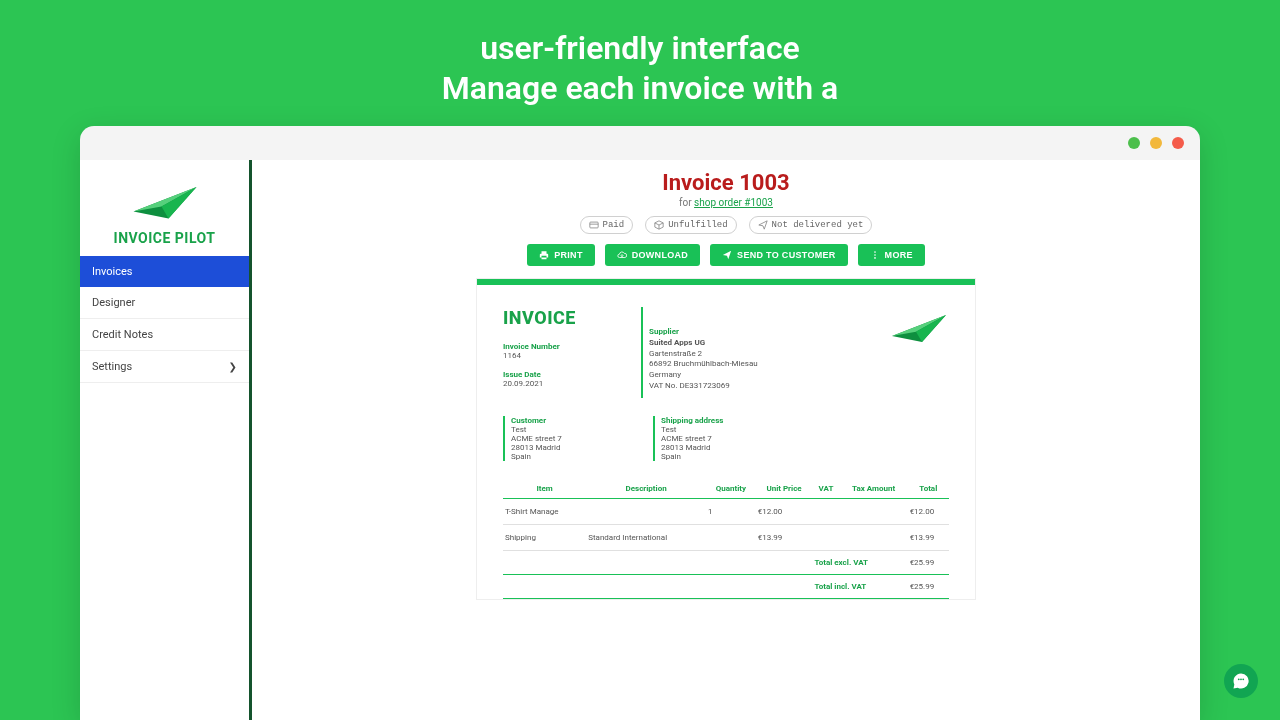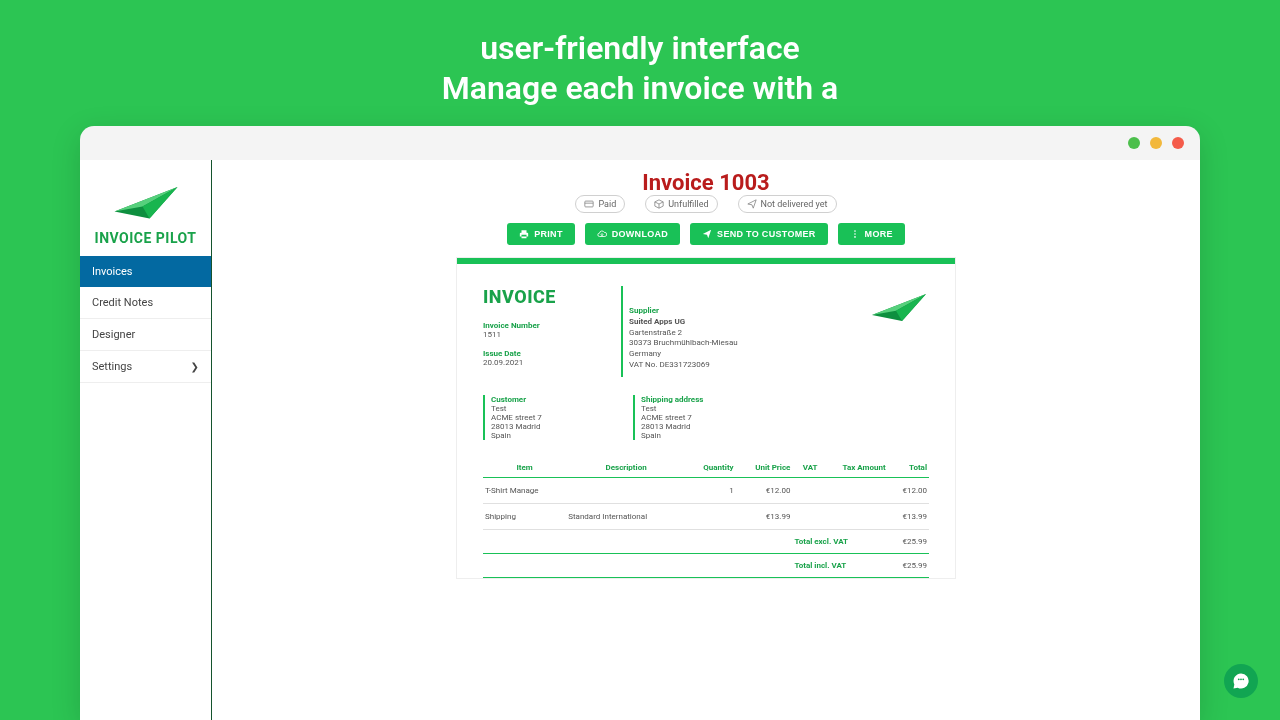--- a/index.html
+++ b/index.html
@@ -41,22 +41,22 @@
 .dot-green { background: #4cbf4c; }
 .dot-yellow { background: #f2b83c; }
 .dot-red { background: #f45b4a; }
 
 .app {
   display: flex;
   background: #fff;
   height: 560px;
 }
 .sidebar {
-  width: 132px;
-  border-right: 1px solid #14532d;
+  width: 172px;
+  border-right: 3px solid #14532d;
   padding-top: 10px;
 }
 .logo {
   text-align: center;
   padding: 8px 6px 10px;
 }
 .logo svg { display: block; margin: 0 auto; }
 .logo-text {
   color: #19a24a;
   font-size: 14px;
@@ -68,21 +68,21 @@
   font-size: 11px;
   padding: 9px 12px;
   border-bottom: 1px solid #eee;
   color: #444;
   display: flex;
   justify-content: space-between;
   align-items: center;
   cursor: pointer;
 }
 .nav-item.active {
-  background: #0369a1;
+  background: #1d4ed8;
   color: #fff;
   border-bottom: none;
 }
 .chev { font-size: 10px; }
 
 .main {
   flex: 1;
   padding: 4px 20px 10px;
   overflow: hidden;
 }
@@ -95,22 +95,23 @@
 .page-sub {
   text-align: center;
   font-size: 10px;
   color: #777;
   margin: 2px 0 8px;
 }
 .page-sub a { color: #19a24a; }
 .badges {
   display: flex;
   justify-content: center;
-  gap: 20px;
+  gap: 12px;
   margin-bottom: 10px;
+  font-family: Liberation Mono, monospace;
 }
 .badge {
   border: 1px solid #d0d0d0;
   border-radius: 11px;
   font-size: 9px;
   color: #666;
   padding: 3px 8px;
   display: inline-flex;
   align-items: center;
   gap: 4px;
@@ -154,21 +155,21 @@
 .sup-col { border-left: 2px solid #19c157; padding-left: 6px; flex: 0 0 130px; }
 .sup-col .sl { color: #19a24a; font-weight: 700; margin-top: 20px; }
 .sup-col div { line-height: 1.35; }
 .doc-logo { flex: 1; display: flex; justify-content: flex-end; align-items: flex-start; }
 .parties { display: flex; gap: 20px; margin-bottom: 18px; }
 .party { border-left: 2px solid #19c157; padding-left: 6px; flex: 0 0 130px; }
 .party .pl { color: #19a24a; font-weight: 700; }
 
 .tbl { width: 100%; border-collapse: collapse; font-size: 8px; }
 .tbl th { color: #19a24a; font-weight: 700; text-align: center; border-bottom: 1px solid #19c157; padding: 5px 2px; }
-.tbl th.r, .tbl td.r { text-align: right; }
+.tbl th.r, .tbl td.r { }
 .tbl td { border-bottom: 1px solid #e0e0e0; padding: 8px 2px; color: #555; }
 .totals td { border-top: 1px solid #19c157; border-bottom: 1px solid #19c157; padding: 7px 2px; }
 .totals .lbl { color: #19a24a; font-weight: 700; }
 
 .chat-fab {
   position: absolute;
   right: 22px;
   bottom: 22px;
   width: 34px; height: 34px;
   background: #11a552;
@@ -200,33 +201,36 @@
           <polygon points="5,45 95,10 55,55" fill="#0e8f3f"></polygon>
           <polygon points="5,45 95,10 45,38" fill="#56d07c"></polygon>
           <polygon points="45,38 95,10 55,55" fill="#18b54f"></polygon>
         </svg>
         <div class="logo-text">INVOICE PILOT</div>
       </div>
       <div class="nav-item active">
         <span>Invoices</span>
       </div>
       <div class="nav-item">
+        <span>Designer</span>
+      </div>
+      <div class="nav-item">
         <span>Credit Notes</span>
-      </div>
-      <div class="nav-item">
-        <span>Designer</span>
       </div>
       <div class="nav-item">
         <span>Settings</span>
         <span class="chev">❯</span>
       </div>
     </aside>
 
     <main class="main">
       <h1 class="page-title">Invoice 1003</h1>
+      <div class="page-sub">
+        <span>for </span><a href="#">shop order #1003</a>
+      </div>
 
       <div class="badges">
         <span class="badge">
           <svg viewBox="0 0 24 24">
               <rect x="2" y="5" width="20" height="14" rx="2" fill="none" stroke="#888" stroke-width="2"></rect>
               <line x1="2" y1="10" x2="22" y2="10" stroke="#888" stroke-width="2"></line>
             </svg>
           <span>Paid</span>
         </span>
         <span class="badge">
@@ -272,29 +276,29 @@
         </button>
       </div>
 
       <div class="doc">
         <div class="doc-bar"></div>
         <div class="doc-body">
           <div class="doc-top">
             <div class="doc-left">
               <div class="doc-h1">INVOICE</div>
               <div class="field-label">Invoice Number</div>
-              <div class="field-val">1511</div>
+              <div class="field-val">1164</div>
               <div class="field-label">Issue Date</div>
               <div class="field-val">20.09.2021</div>
             </div>
             <div class="sup-col">
               <div class="sl">Supplier</div>
               <div><b>Suited Apps UG</b></div>
               <div>Gartenstraße 2</div>
-              <div>30373 Bruchmühlbach-Miesau</div>
+              <div>66892 Bruchmühlbach-Miesau</div>
               <div>Germany</div>
               <div>VAT No. DE331723069</div>
             </div>
             <div class="doc-logo">
               <svg width="60" height="40" viewBox="0 0 100 60">
                 <polygon points="5,45 95,10 55,55" fill="#0e8f3f"></polygon>
                 <polygon points="5,45 95,10 45,38" fill="#56d07c"></polygon>
                 <polygon points="45,38 95,10 55,55" fill="#18b54f"></polygon>
               </svg>
             </div>

